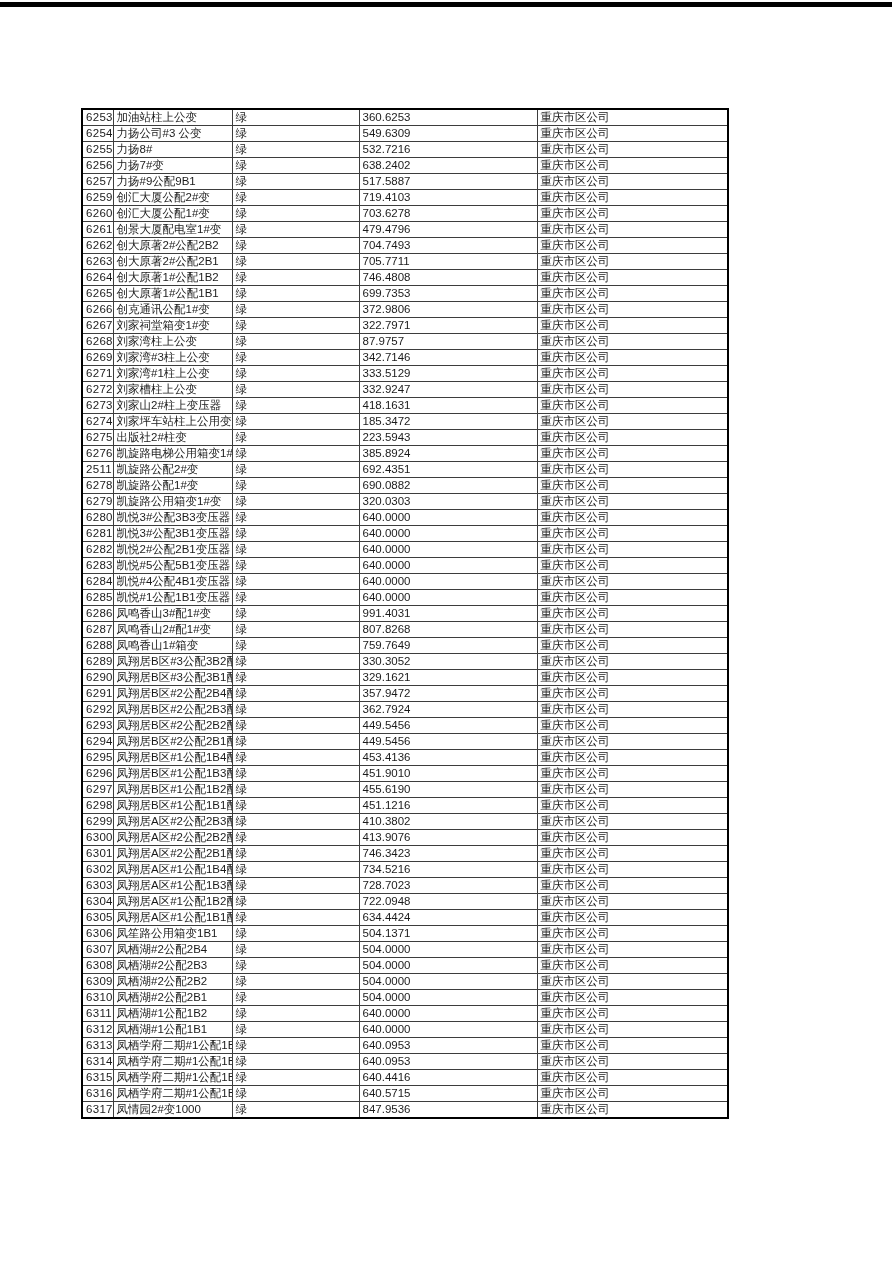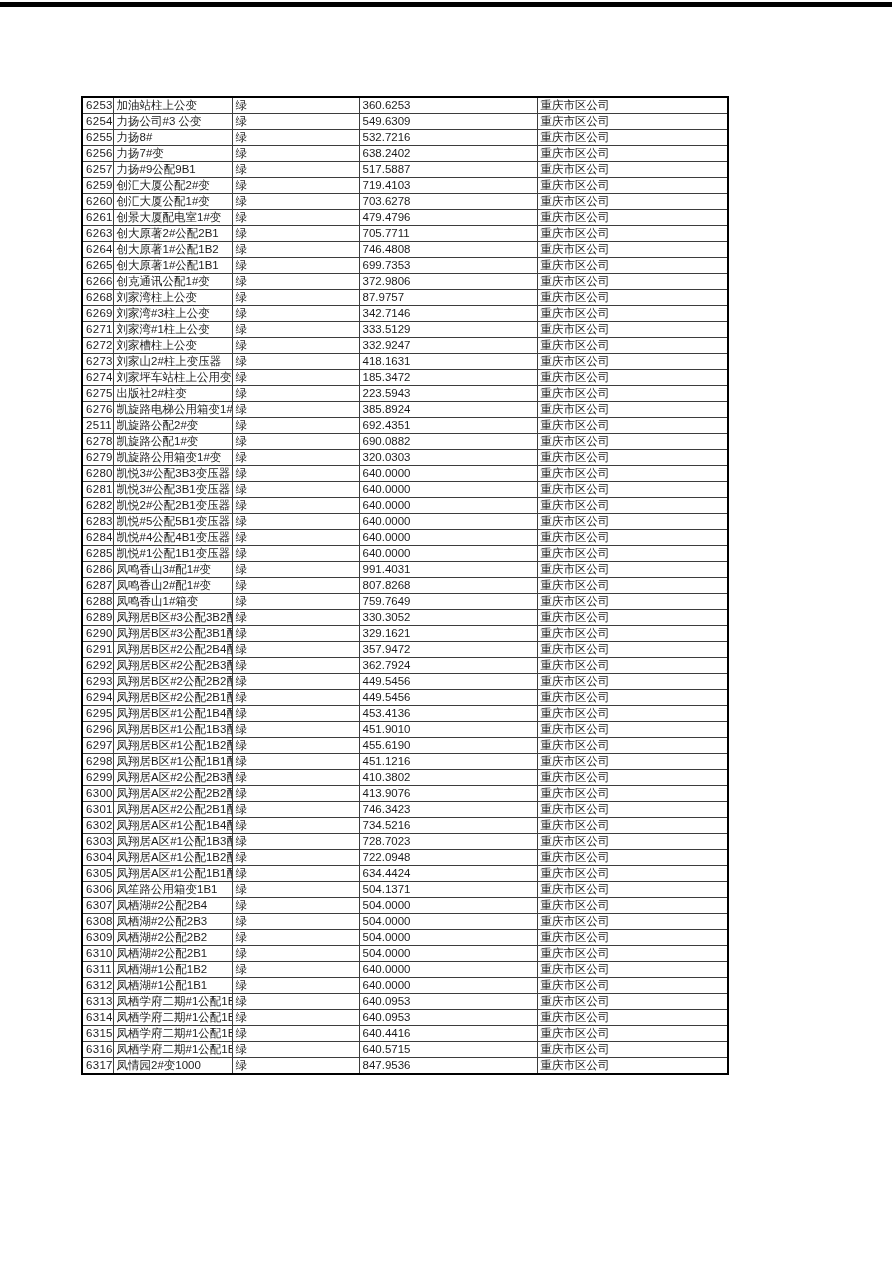--- a/index.html
+++ b/index.html
@@ -18,21 +18,21 @@
     position: absolute;
     top: 2px;
     left: 0;
     width: 892px;
     height: 5px;
     background: var(--topbar-color, #000000);
   }
   table.doc-table {
     position: absolute;
     left: 81px;
-    top: 96px;
+    top: 108px;
     width: 646px;
     border-collapse: collapse;
     table-layout: fixed;
     border: 2px solid var(--border-color, #000000);
     padding-left: 19px;
   }
   table.doc-table td {
     border: 1px solid #3d3d3d;
     height: 15px;
     line-height: 15px;
@@ -109,20 +109,27 @@
     <td class="c-company">重庆市区公司</td>
   </tr>
       <tr>
     <td class="c-id">6261</td>
     <td class="c-name">创景大厦配电室1#变</td>
     <td class="c-status">绿</td>
     <td class="c-value">479.4796</td>
     <td class="c-company">重庆市区公司</td>
   </tr>
       <tr>
+    <td class="c-id">6262</td>
+    <td class="c-name">创大原著2#公配2B2</td>
+    <td class="c-status">绿</td>
+    <td class="c-value">704.7493</td>
+    <td class="c-company">重庆市区公司</td>
+  </tr>
+      <tr>
     <td class="c-id">6263</td>
     <td class="c-name">创大原著2#公配2B1</td>
     <td class="c-status">绿</td>
     <td class="c-value">705.7711</td>
     <td class="c-company">重庆市区公司</td>
   </tr>
       <tr>
     <td class="c-id">6264</td>
     <td class="c-name">创大原著1#公配1B2</td>
     <td class="c-status">绿</td>
@@ -134,20 +141,27 @@
     <td class="c-name">创大原著1#公配1B1</td>
     <td class="c-status">绿</td>
     <td class="c-value">699.7353</td>
     <td class="c-company">重庆市区公司</td>
   </tr>
       <tr>
     <td class="c-id">6266</td>
     <td class="c-name">创克通讯公配1#变</td>
     <td class="c-status">绿</td>
     <td class="c-value">372.9806</td>
+    <td class="c-company">重庆市区公司</td>
+  </tr>
+      <tr>
+    <td class="c-id">6267</td>
+    <td class="c-name">刘家祠堂箱变1#变</td>
+    <td class="c-status">绿</td>
+    <td class="c-value">322.7971</td>
     <td class="c-company">重庆市区公司</td>
   </tr>
       <tr>
     <td class="c-id">6268</td>
     <td class="c-name">刘家湾柱上公变</td>
     <td class="c-status">绿</td>
     <td class="c-value">87.9757</td>
     <td class="c-company">重庆市区公司</td>
   </tr>
       <tr>

